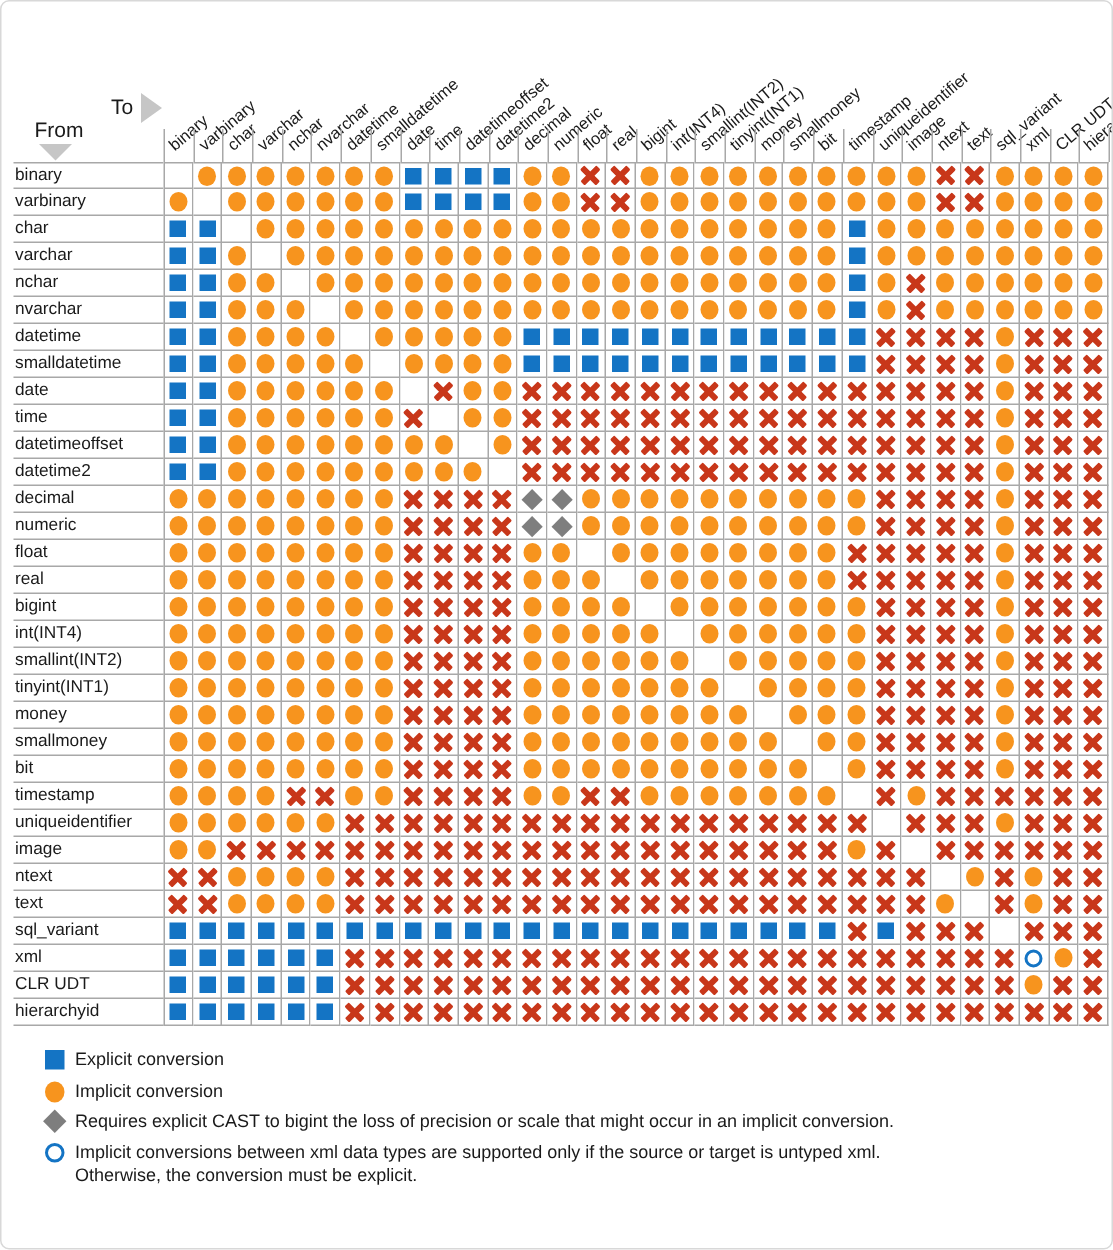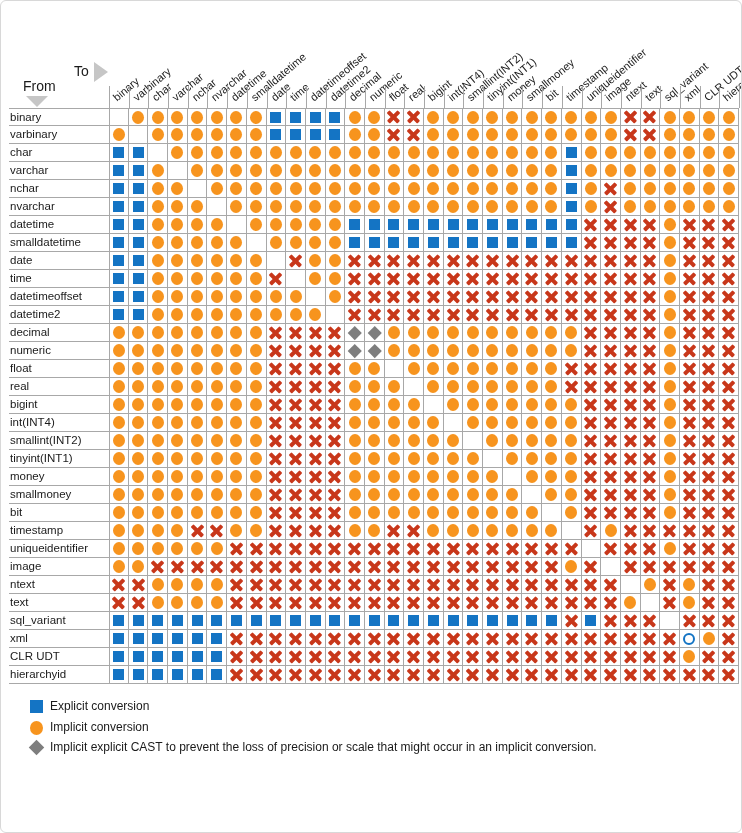--- a/index.html
+++ b/index.html
@@ -3197,16 +3197,22 @@
       <div class="legend-item">
         <span class="legend-icon">
           <span class="sym sym-I"></span>
         </span>
         <span class="legend-text">Implicit conversion</span>
       </div>
       <div class="legend-item">
         <span class="legend-icon">
           <span class="sym sym-D"></span>
         </span>
-        <span class="legend-text">Implicit explicit CAST to prevent the loss of precision or scale that might occur in an implicit conversion.</span>
+        <span class="legend-text">Requires explicit CAST to bigint the loss of precision or scale that might occur in an implicit conversion.</span>
+      </div>
+      <div class="legend-item">
+        <span class="legend-icon">
+          <span class="sym sym-O"></span>
+        </span>
+        <span class="legend-text">Implicit conversions between xml data types are supported only if the source or target is untyped xml.<span class="line2">Otherwise, the conversion must be explicit.</span></span>
       </div>
     </div>
 </div>
 
 </body></html>

